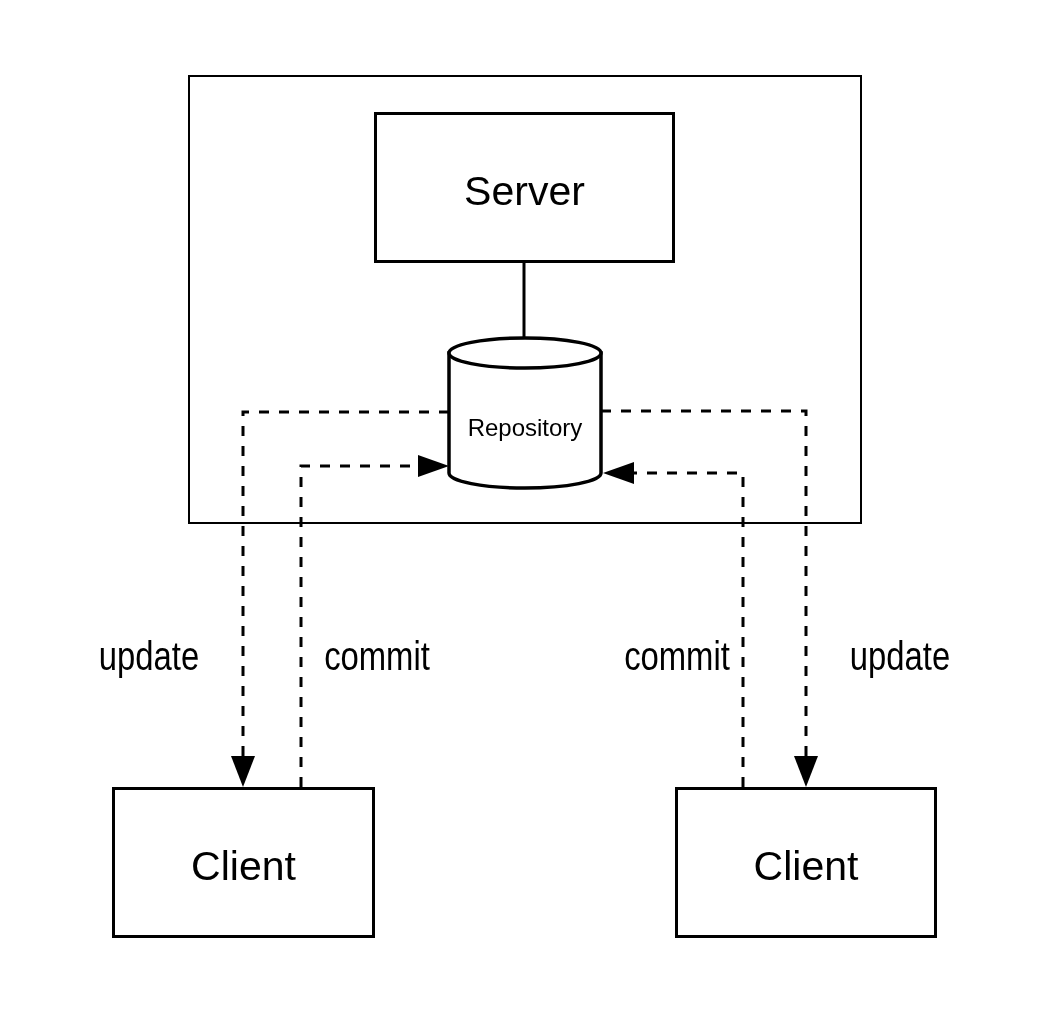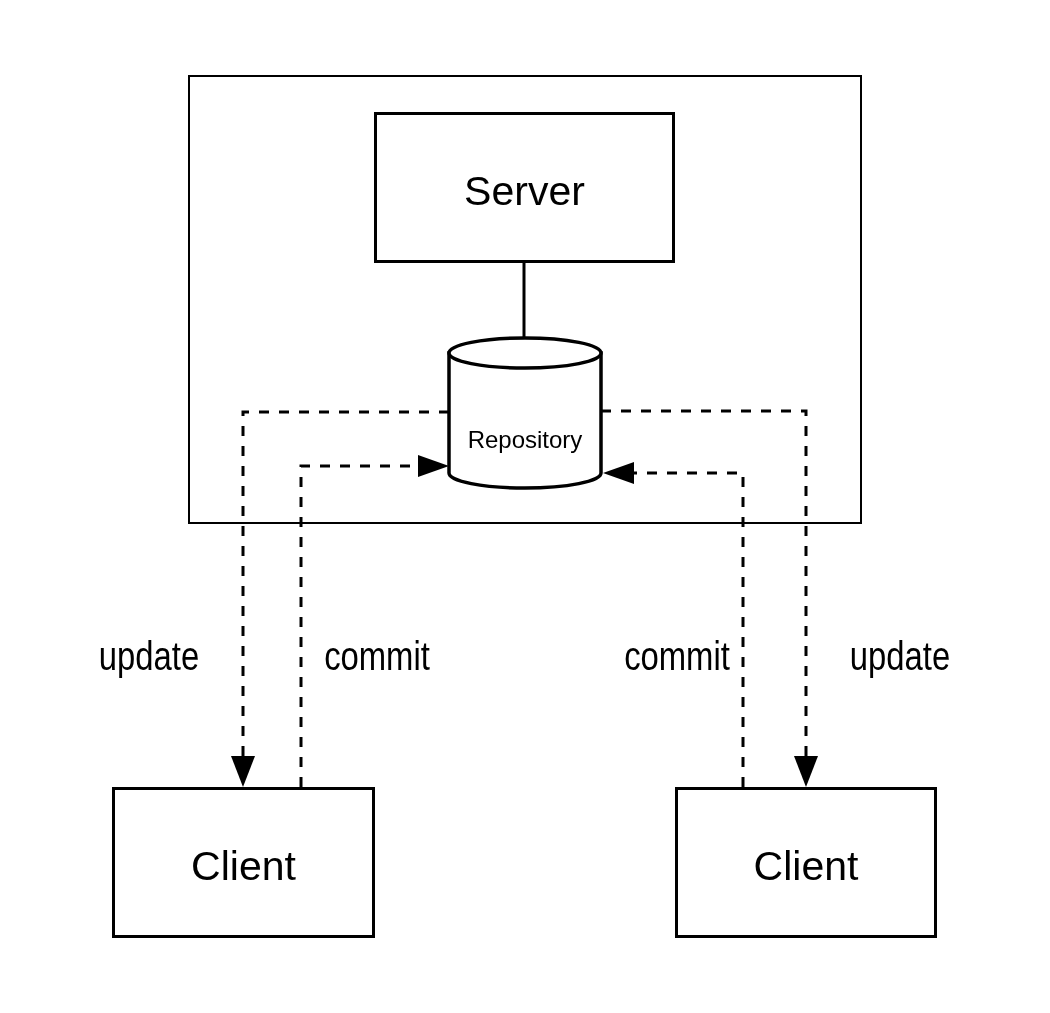--- a/index.html
+++ b/index.html
@@ -52,21 +52,20 @@
   .node.client-left  { left: 112px; top: 787px; width: 263px; height: 151px; }
   .node.client-right { left: 675px; top: 787px; width: 262px; height: 151px; }
   .repo-label {
     position: absolute;
     left: 525px;
     top: 428px;
     transform: translate(-50%, -50%);
     font-size: 24px;
     line-height: 1;
     white-space: nowrap;
-    margin-top: 12px;
   }
   .edge-label {
     position: absolute;
     transform: translate(-50%, -50%) scaleX(0.82);
     font-size: 40px;
     line-height: 1;
     white-space: nowrap;
   }
   .edge-label.update-left  { left: 149px; top: 656px; }
   .edge-label.commit-left  { left: 377px; top: 656px; }

